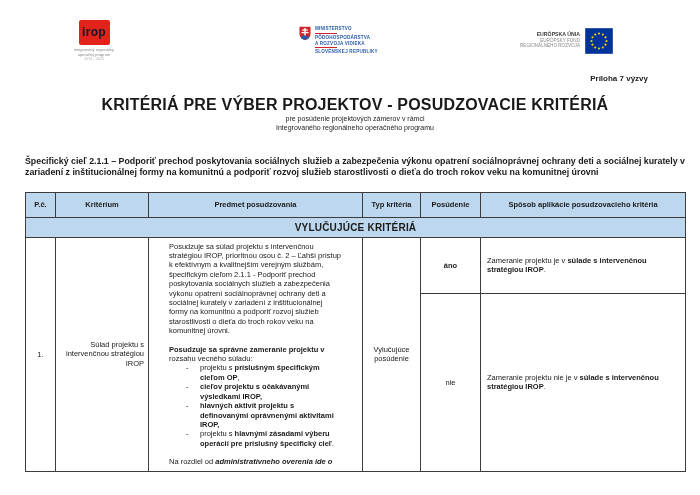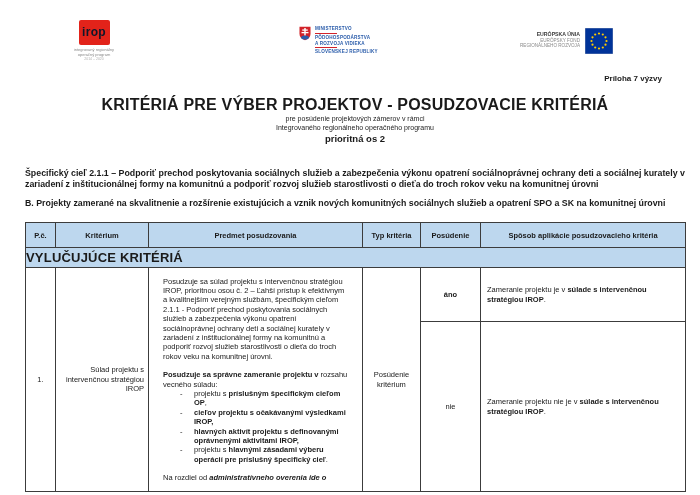--- a/index.html
+++ b/index.html
@@ -30,21 +30,21 @@
   .ministry-text .rule { width: 22px; height: 1px; background: #d2232a; margin: 1px 0; }
 
   .eu-logo { position: absolute; left: 520px; top: 28px; display: flex; gap: 5px; align-items: flex-start; }
   .eu-text { text-align: right; padding-top: 3px; }
   .eu-text .l1 { font-size: 5.2px; font-weight: bold; color: #3a3a3a; line-height: 6.5px; }
   .eu-text .l2 { font-size: 4.6px; color: #8a8a8a; line-height: 5.6px; }
   .eu-flag { width: 28px; height: 26px; flex: 0 0 auto; }
 
   
   .appendix {
-    position: absolute; top: 74px; right: 38px;
+    position: absolute; top: 74px; right: 52px;
     font-size: 8px; font-weight: bold;
   }
   .content { padding: 96px 15px 0 25px; }
   .title-block { text-align: center; }
   .title-main { font-size: 16px; font-weight: bold; letter-spacing: 0.2px; }
   .title-sub  { font-size: 7px; line-height: 8.2px; margin-top: 1px; color: #222; }
   .title-os   { font-size: 9.5px; font-weight: bold; margin-top: 1px; }
 
   .intro { margin-top: 24px; font-size: 8.8px; font-weight: bold; line-height: 10.6px; text-align: justify; }
   .intro.second { margin-top: 8px; }
@@ -66,29 +66,30 @@
     height: 25px;
     background: #bdd7ee;
     font-weight: bold;
     text-align: center;
     padding: 1px 2px;
   }
   tr.section td {
     height: 20px;
     background: #bdd7ee;
     font-weight: bold;
-    font-size: 13px;
+    text-align: center;
+    font-size: 10px;
     letter-spacing: 0.2px;
     margin-top: 28px;
   }
   tr.rowA td { height: 35px; }
   tr.rowB td { height: 170px; }
   td.c-num { text-align: center; }
   td.c-krit { padding: 2px 4px; line-height: 9.5px; text-align: right; }
-  td.c-predmet { vertical-align: top; padding: 4px 14px; line-height: 9.4px; }
+  td.c-predmet { vertical-align: top; padding: 4px 20px; line-height: 9.4px; }
   td.c-typ { text-align: center; padding: 2px; line-height: 9.5px; }
   td.c-pos { text-align: center; }
   td.c-pos.yes { font-weight: bold; }
   td.c-sposob { padding: 17px 6px; line-height: 9.4px; }
 
   .predmet p { margin: 0; }
   .predmet .gap { margin-top: 9px; }
   .predmet .bullet { position: relative; padding-left: 31px; }
   .predmet .bullet::before { content: "-"; position: absolute; left: 17px; top: 0; }
 </style>
@@ -150,25 +151,23 @@
   </div>
 
   <div class="appendix">Príloha 7 výzvy</div>
 
   <div class="content">
 
     <div class="title-block">
       <div class="title-main">KRITÉRIÁ PRE VÝBER PROJEKTOV - POSUDZOVACIE KRITÉRIÁ</div>
       <div class="title-sub">pre posúdenie projektových zámerov v rámci</div>
       <div class="title-sub">Integrovaného regionálneho operačného programu</div>
-      <div class="title-os">prioritná os 2</div>
     </div>
 
     <p class="intro">Špecifický cieľ 2.1.1 – Podporiť prechod poskytovania sociálnych služieb a zabezpečenia výkonu opatrení sociálnoprávnej ochrany deti a sociálnej kurately v zariadení z inštitucionálnej formy na komunitnú a podporiť rozvoj služieb starostlivosti o dieťa do troch rokov veku na komunitnej úrovni</p>
-    <p class="intro second">B. Projekty zamerané na skvalitnenie a rozšírenie existujúcich a vznik nových komunitných sociálnych služieb a opatrení SPO a SK na komunitnej úrovni</p>
 
     <table class="criteria">
       <colgroup>
         <col style="width:30px">
           <col style="width:93px">
           <col style="width:214px">
         <col style="width:58px">
           <col style="width:60px">
           <col style="width:205px">
       </colgroup>
@@ -191,21 +190,21 @@
           <div class="predmet">
             <p>Posudzuje sa súlad projektu s intervenčnou stratégiou IROP, prioritnou osou č. 2 – Ľahší prístup k efektívnym a kvalitnejším verejným službám, špecifickým cieľom 2.1.1 - Podporiť prechod poskytovania sociálnych služieb a zabezpečenia výkonu opatrení sociálnoprávnej ochrany deti a sociálnej kurately v zariadení z inštitucionálnej formy na komunitnú a podporiť rozvoj služieb starostlivosti o dieťa do troch rokov veku na komunitnej úrovni.</p>
             <p class="gap"><b>Posudzuje sa správne zameranie projektu v</b><span> rozsahu vecného súladu:</span></p>
             <div class="bullet"><span>projektu s </span><b>príslušným špecifickým cieľom OP</b><span>,</span></div>
             <div class="bullet"><b>cieľov projektu s očakávanými výsledkami IROP,</b></div>
             <div class="bullet"><b>hlavných aktivít projektu s definovanými oprávnenými aktivitami IROP,</b></div>
             <div class="bullet"><span>projektu s </span><b>hlavnými zásadami výberu operácií pre príslušný špecifický cieľ</b><span>.</span></div>
             <p class="gap"><span>Na rozdiel od </span><b><i>administratívneho overenia ide o</i></b></p>
           </div>
         </td>
-        <td class="c-typ" rowspan="2">Posúdenie kritérium</td>
+        <td class="c-typ" rowspan="2">Vylučujúce posúdenie</td>
         <td class="c-pos yes">áno</td>
         <td class="c-sposob"><span>Zameranie projektu je v </span><b>súlade s intervenčnou stratégiou IROP</b><span>.</span></td>
       </tr>
       <tr class="rowB">
         <td class="c-pos no">nie</td>
         <td class="c-sposob"><span>Zameranie projektu nie je v </span><b>súlade s intervenčnou stratégiou IROP</b><span>.</span></td>
       </tr>
     </tbody>
       </table>
   </div>

